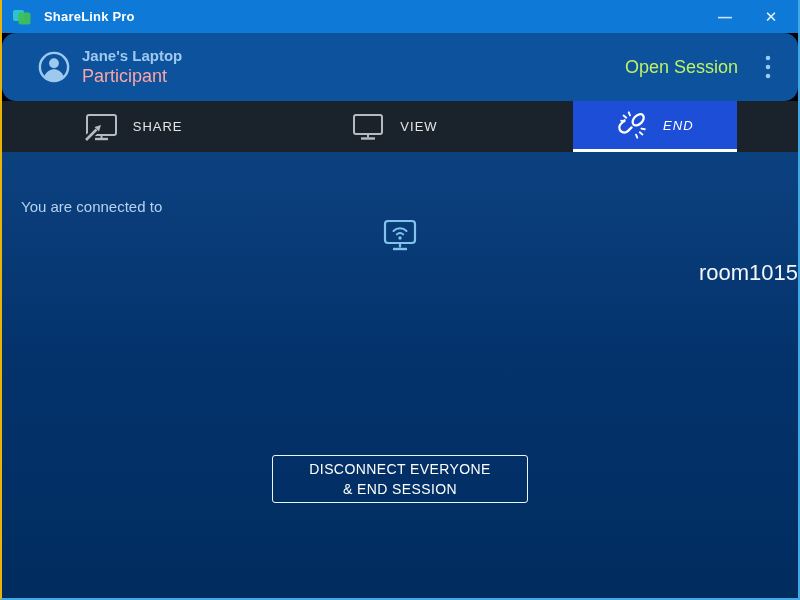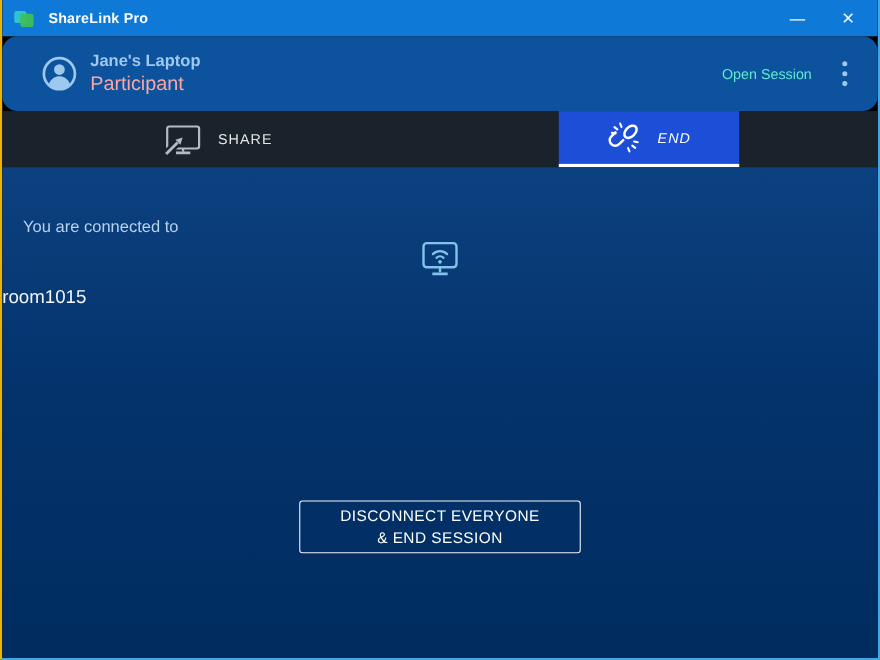--- a/index.html
+++ b/index.html
@@ -31,21 +31,21 @@
   
   .header {
     height:68px; background:#0d529c; display:flex; align-items:center;
     padding:0 16px 0 36px; flex:0 0 auto;border-radius:14px;
   }
   .avatar { width:32px; height:32px; display:inline-flex; }
   .id-block { margin-left:12px; display:flex; flex-direction:column; gap:2px; }
   .device-name { color:#9fc8ef; font-size:15px; font-weight:700; }
   .role { color:#fca5a5; font-size:18px; }
   .header-right { margin-left:auto; display:flex; align-items:center; gap:22px; }
-  .open-session { color:#5eead4; font-size:13px; }
+  .open-session { color:#bef264; font-size:18px; }
   .kebab { width:16px; height:26px; display:flex; align-items:center; justify-content:center; margin-right:6px; }
 
   
   .tabbar {
     height:51px; background:#1a232b; display:flex; justify-content:space-around;
     padding-right:12px; flex:0 0 auto;
   }
   .tab {
     width:164px; height:100%; display:flex; align-items:center; justify-content:center;
     gap:14px; color:#e5e5e5;
@@ -58,22 +58,22 @@
   .content {
     position:relative; flex:1 1 auto;
     background:linear-gradient(180deg, #0c4180 0%, #04336c 45%, #002c5f 100%);
   }
   .caption {
     position:absolute; top:46px; left:0; right:0; text-align:left;
     color:#b6d2ef; font-size:15px; padding-left:19px;
   }
   .device-icon { position:absolute; top:66px; left:0; right:0; display:flex; justify-content:center; }
   .room-name {
-    position:absolute; top:108px; left:0; right:0; text-align:left;
-    color:#f3f7fc; font-size:17px;
+    position:absolute; top:108px; left:0; right:0; text-align:right;
+    color:#f3f7fc; font-size:22px;
   }
   .ip-address {
     position:absolute; top:133px; left:0; right:0; text-align:center;
     color:#f3f7fc; font-size:17px;
   }
   .btn-primary {
     position:absolute; top:188px; left:270px; width:256px; height:35px;
     background:linear-gradient(180deg,#1384e4,#0c6fce); border:none; border-radius:4px;
     color:#ffffff; font-size:14px; letter-spacing:0.4px; cursor:default;
     font-family:"Liberation Sans", sans-serif;
@@ -138,20 +138,30 @@
           <line x1="18.5" y1="23" x2="18.5" y2="26" stroke="#b5bbc1" stroke-width="2"></line>
           <line x1="12" y1="27" x2="25" y2="27" stroke="#b5bbc1" stroke-width="2.4"></line>
           <line x1="2" y1="29" x2="15" y2="16" stroke="#1a232b" stroke-width="7"></line>
           <line x1="3" y1="28" x2="13.5" y2="17.5" stroke="#b5bbc1" stroke-width="2.6"></line>
           <path d="M18 13 L11.5 15 L16 19.5 Z" fill="#b5bbc1"></path>
         </svg>
       </span>
       <span class="tab-label">SHARE</span>
     </div>
 
+    <div class="tab">
+      <span class="ticon">
+        <svg width="36" height="30" viewBox="0 0 36 30">
+          <rect x="4" y="3" width="28" height="19" rx="2" stroke="#b5bbc1" stroke-width="2" fill="none"></rect>
+          <line x1="18" y1="22" x2="18" y2="25.5" stroke="#b5bbc1" stroke-width="2"></line>
+          <line x1="11" y1="26.5" x2="25" y2="26.5" stroke="#b5bbc1" stroke-width="2.4"></line>
+        </svg>
+      </span>
+      <span class="tab-label">VIEW</span>
+    </div>
 
     <div class="tab active">
       <span class="ticon">
         <svg width="32" height="32" viewBox="0 0 34 34">
           <ellipse cx="22.5" cy="11.5" rx="7" ry="4.6" transform="rotate(-45 22.5 11.5)" stroke="#ffffff" stroke-width="2.4" fill="none"></ellipse>
           <path d="M15.5 19.5 L11.5 23.5 A5.3 5.3 0 0 1 4 16 L8 12" stroke="#ffffff" stroke-width="2.4" fill="none" stroke-linecap="round"></path>
           <line x1="12.5" y1="3.5" x2="13.8" y2="6.8" stroke="#ffffff" stroke-width="2" stroke-linecap="round"></line>
           <line x1="7" y1="7" x2="9.8" y2="9.2" stroke="#ffffff" stroke-width="2" stroke-linecap="round"></line>
           <line x1="4.5" y1="12.5" x2="8" y2="13.2" stroke="#ffffff" stroke-width="2" stroke-linecap="round"></line>
           <line x1="21.5" y1="30.5" x2="20.2" y2="27.2" stroke="#ffffff" stroke-width="2" stroke-linecap="round"></line>

